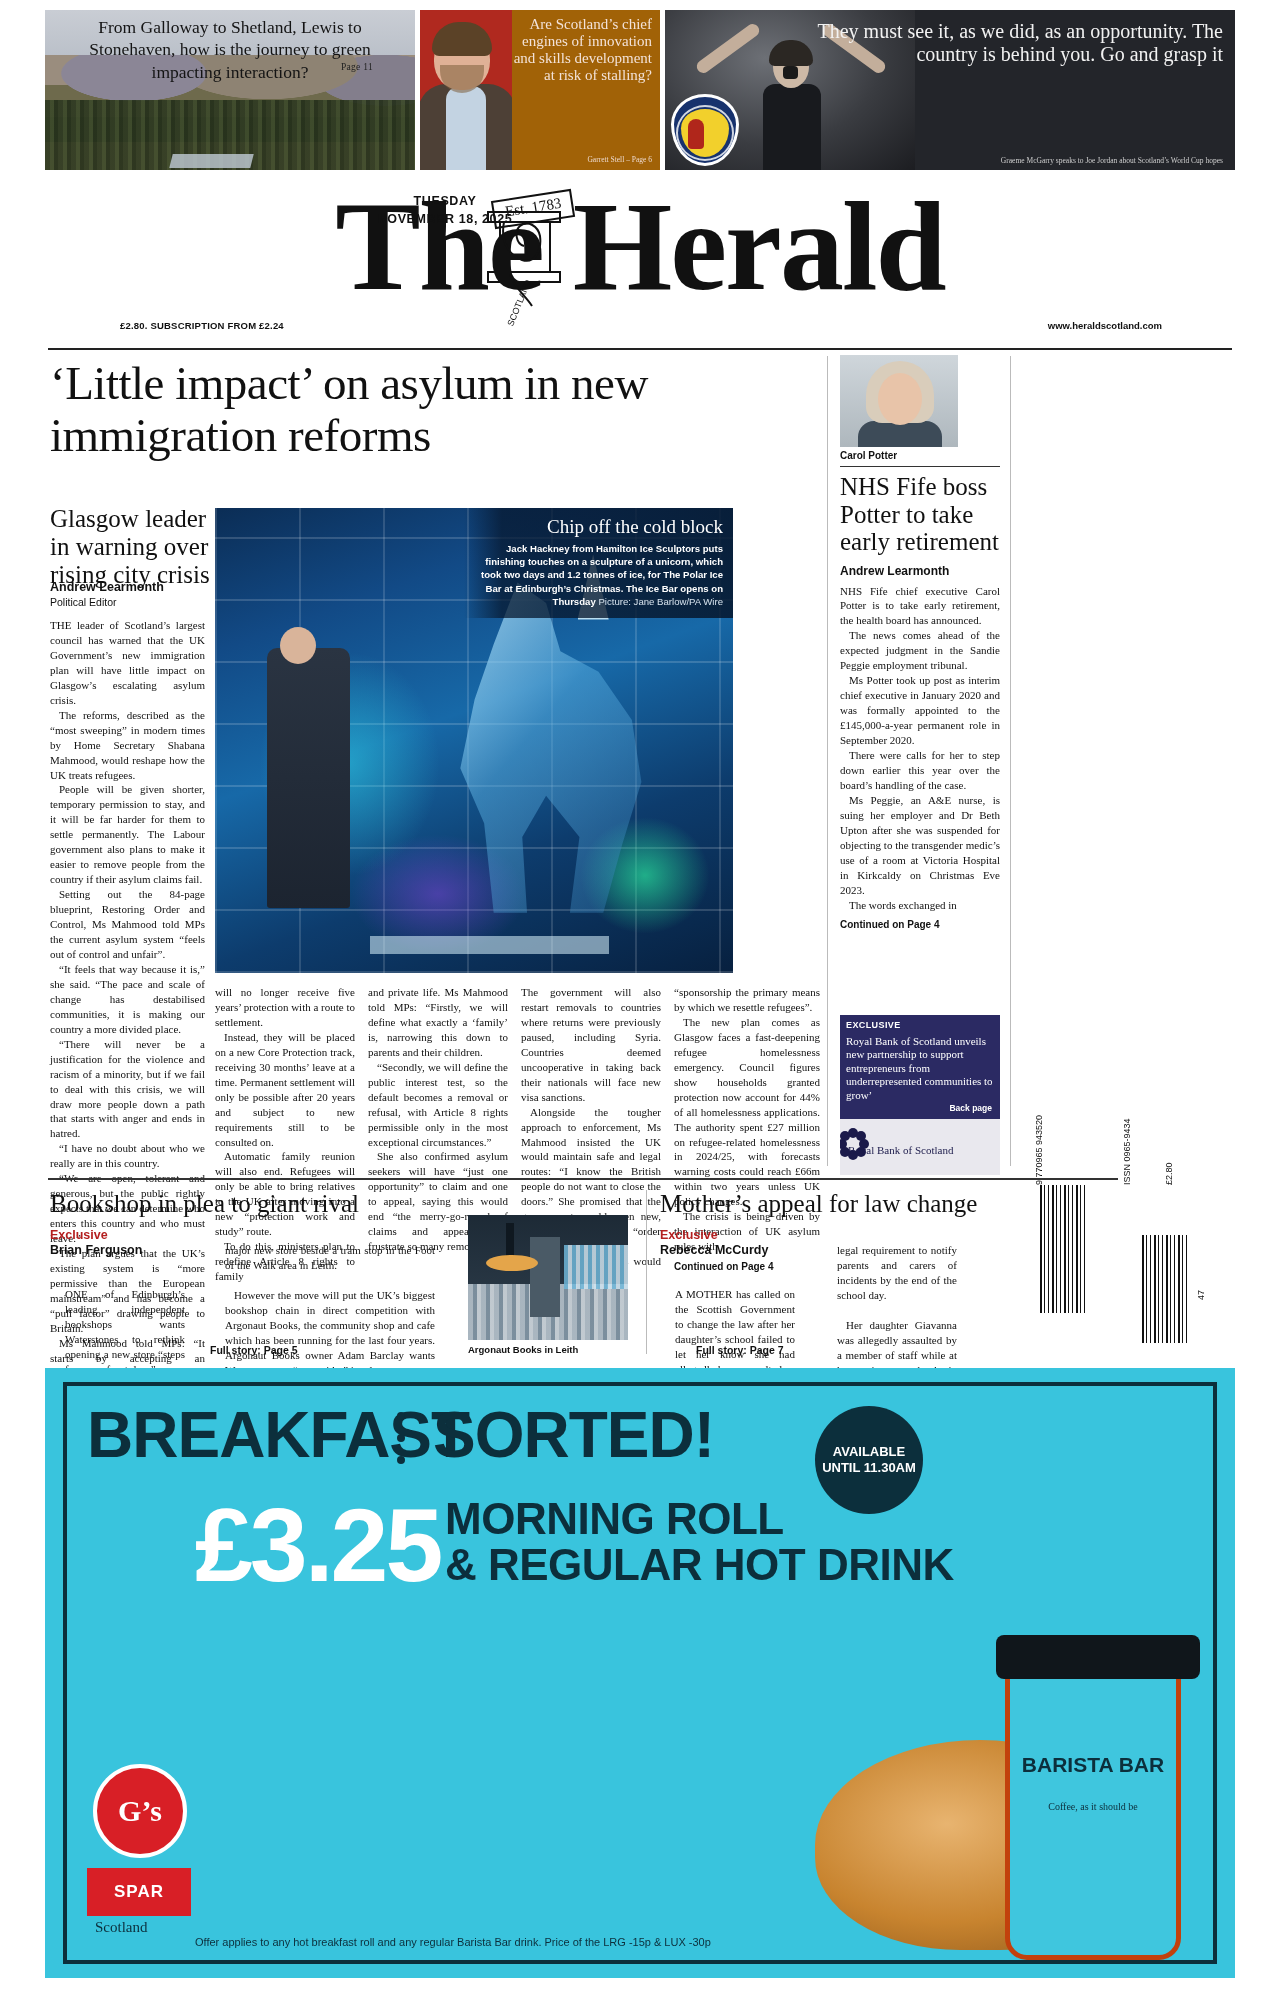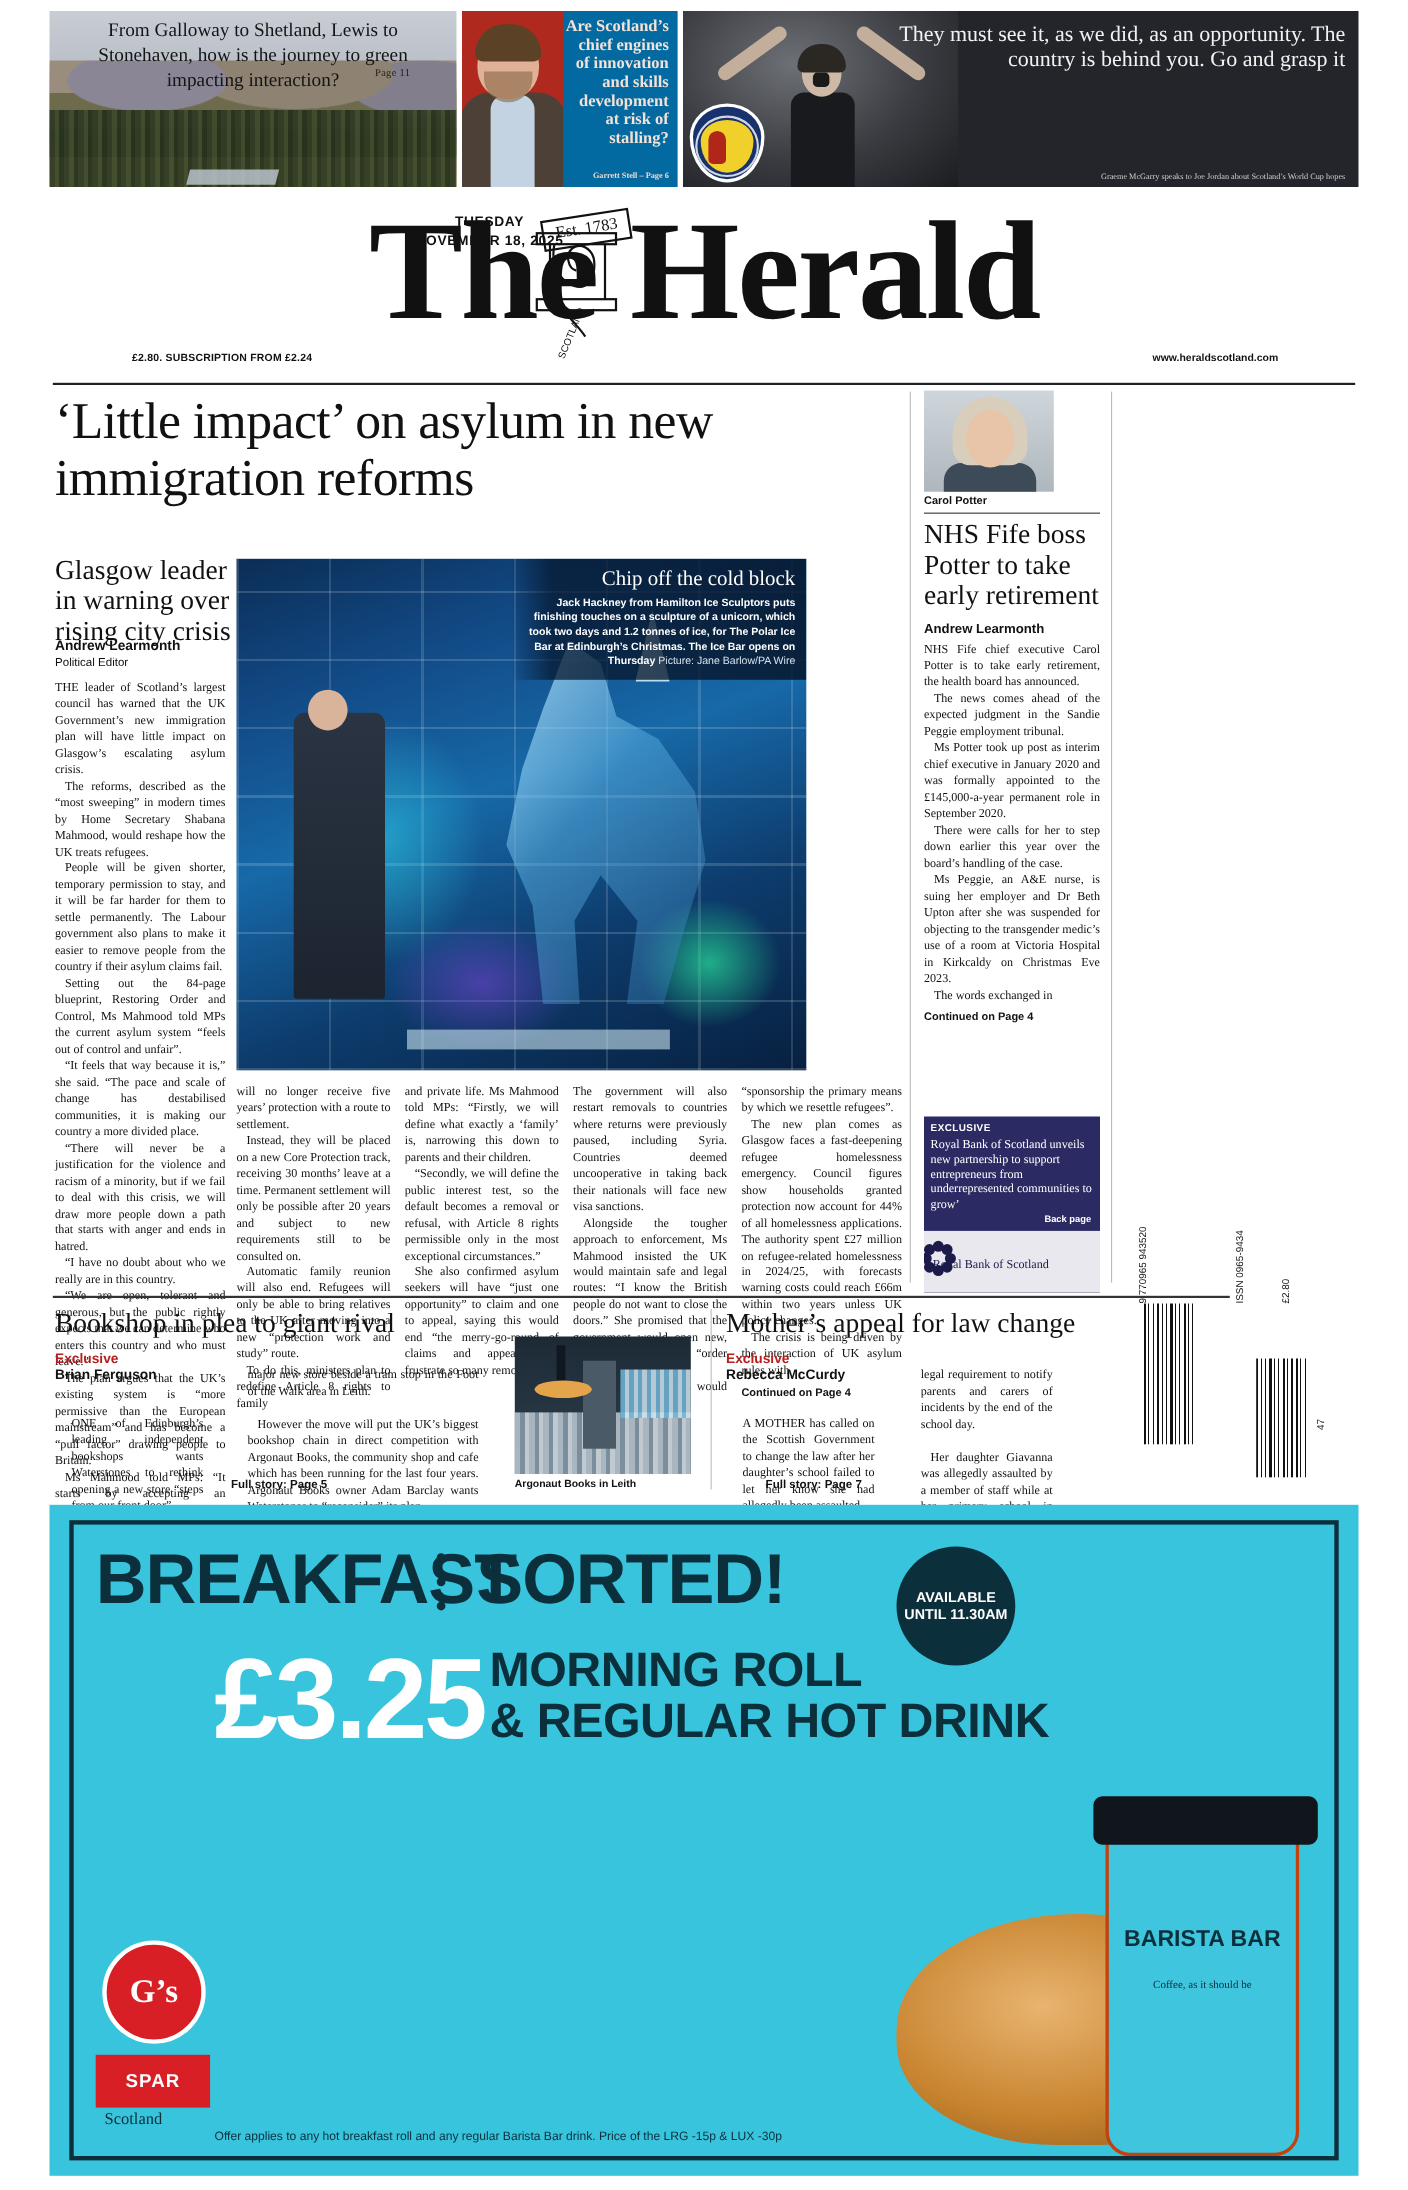--- a/index.html
+++ b/index.html
@@ -15,21 +15,21 @@
         radial-gradient(ellipse 120px 46px at 24% 16%, #8b8696 0 60%, transparent 61%),
         radial-gradient(ellipse 150px 54px at 60% 10%, #8e8373 0 60%, transparent 61%),
         radial-gradient(ellipse 110px 42px at 92% 22%, #837e8c 0 60%, transparent 61%),
         linear-gradient(#9a8d7e 0 26%, #6e6a4c 26% 54%, #4c5436 54% 76%, #ab9264 76% 100%);}
   .promo-a .trees{position:absolute;left:0;bottom:0;width:100%;height:44%;
       background:repeating-linear-gradient(90deg,#2f3a22 0 5px,#3d4a2b 5px 9px,#25301b 9px 13px);opacity:.93;}
   .promo-a .water{position:absolute;left:34%;bottom:2px;width:22%;height:14px;background:#b8c3cb;transform:skewX(-14deg);opacity:.85;}
   .promo-a .hd{position:absolute;left:0;top:6px;width:100%;text-align:center;font-size:17.5px;line-height:1.28;color:#141414;padding:0 12px;box-sizing:border-box;font-family:"Liberation Serif",serif;}
   .promo-a .pg{position:absolute;right:42px;top:52px;font-size:9.5px;letter-spacing:.3px;color:#222;}
 
-  .promo-b{width:196px;background:#0369a1;display:flex;font-weight:bold;}
+  .promo-b{width:240px;background:#a16207;display:flex;}
   .promo-b .portrait{width:92px;height:100%;position:relative;background:#b0291f;overflow:hidden;flex:0 0 92px;}
   .promo-b .face{position:absolute;left:14px;top:18px;width:56px;height:62px;border-radius:50% 50% 46% 46%;background:#e0b196;}
   .promo-b .hair{position:absolute;left:12px;top:12px;width:60px;height:34px;border-radius:30px 30px 8px 8px;background:#5b4227;}
   .promo-b .beard{position:absolute;left:20px;top:55px;width:44px;height:28px;border-radius:0 0 24px 24px;background:#7d5e3d;opacity:.55;}
   .promo-b .body{position:absolute;left:-2px;top:74px;width:98px;height:88px;background:#4d4036;border-radius:28px 28px 0 0;}
   .promo-b .shirt{position:absolute;left:26px;top:76px;width:40px;height:86px;background:#c3d3e2;border-radius:14px 14px 0 0;}
   .promo-b .txtwrap{flex:1;position:relative;padding:6px 8px 0 0;box-sizing:border-box;}
   .promo-b .hd{text-align:right;color:#f3e2d8;font-size:15px;line-height:1.13;font-family:"Liberation Serif",serif;}
   .promo-b .cred{position:absolute;right:8px;bottom:6px;font-size:7.5px;color:#edd9cd;}
 
@@ -164,21 +164,21 @@
   .bigad .dots i{display:block;width:8px;height:8px;background:#0c2f3c;border-radius:50%;margin-bottom:14px;}
   .bigad .sorted{position:absolute;left:388px;top:30px;font-family:"Liberation Sans",sans-serif;font-weight:700;font-size:64px;letter-spacing:-1px;color:#0c2f3c;}
   .bigad .price{position:absolute;left:150px;top:118px;font-family:"Liberation Sans",sans-serif;font-weight:700;font-size:104px;color:#fff;letter-spacing:-3px;}
   .bigad .roll{position:absolute;left:400px;top:128px;font-family:"Liberation Sans",sans-serif;font-weight:700;font-size:44px;line-height:1.05;color:#0c2f3c;letter-spacing:-.5px;}
   .bigad .terms{position:absolute;left:150px;bottom:30px;font-family:"Liberation Sans",sans-serif;font-size:11px;color:#0c2f3c;}
   .bigad .avail{position:absolute;left:770px;top:38px;width:108px;height:108px;border-radius:50%;background:#0c2f3c;color:#fff;
         font-family:"Liberation Sans",sans-serif;font-weight:700;font-size:13px;line-height:1.25;display:flex;align-items:center;justify-content:center;text-align:center;}
   .bigad .roll-img{position:absolute;left:770px;bottom:28px;width:330px;height:210px;
         background:radial-gradient(ellipse at 40% 40%,#e8b470 0%,#c8842f 55%,#8a5418 100%);border-radius:50% 50% 44% 44%;}
   .bigad .bacon{position:absolute;left:800px;bottom:108px;width:250px;height:44px;background:#a8332a;border-radius:22px;transform:rotate(-6deg);opacity:.92;}
-  .bigad .cup{position:absolute;right:54px;bottom:18px;width:176px;height:300px;background:#3fc6de;border-radius:10px 10px 22px 22px;border:3px solid #c2410c;box-sizing:border-box;}
+  .bigad .cup{position:absolute;right:54px;bottom:18px;width:176px;height:300px;background:#3fc6de;border-radius:10px 10px 22px 22px;border:5px solid #c2410c;box-sizing:border-box;}
   .bigad .cup .lid{position:absolute;left:-14px;top:-30px;width:204px;height:44px;background:#10161b;border-radius:8px;}
   .bigad .cup .brand{position:absolute;left:0;top:88px;width:100%;text-align:center;font-family:"Liberation Sans",sans-serif;font-weight:700;font-size:21px;color:#0c2f3c;line-height:1.1;}
   .bigad .cup .sub{position:absolute;left:0;top:136px;width:100%;text-align:center;font-family:"Liberation Serif",serif;font-size:10px;color:#0c2f3c;}
   .bigad .gj{position:absolute;left:48px;bottom:120px;width:86px;height:86px;border-radius:50%;background:#d81f26;border:4px solid #fff;
        display:flex;align-items:center;justify-content:center;color:#fff;font-family:"Liberation Serif",serif;font-weight:700;font-size:30px;}
   .bigad .spar{position:absolute;left:42px;bottom:62px;width:104px;height:48px;background:#d81f26;display:flex;align-items:center;justify-content:center;
        color:#fff;font-family:"Liberation Sans",sans-serif;font-weight:700;font-size:17px;letter-spacing:1px;}
   .bigad .scot{position:absolute;left:50px;bottom:42px;font-family:"Liberation Serif",serif;font-size:15px;color:#0c2f3c;}
 </style>
 </head>

